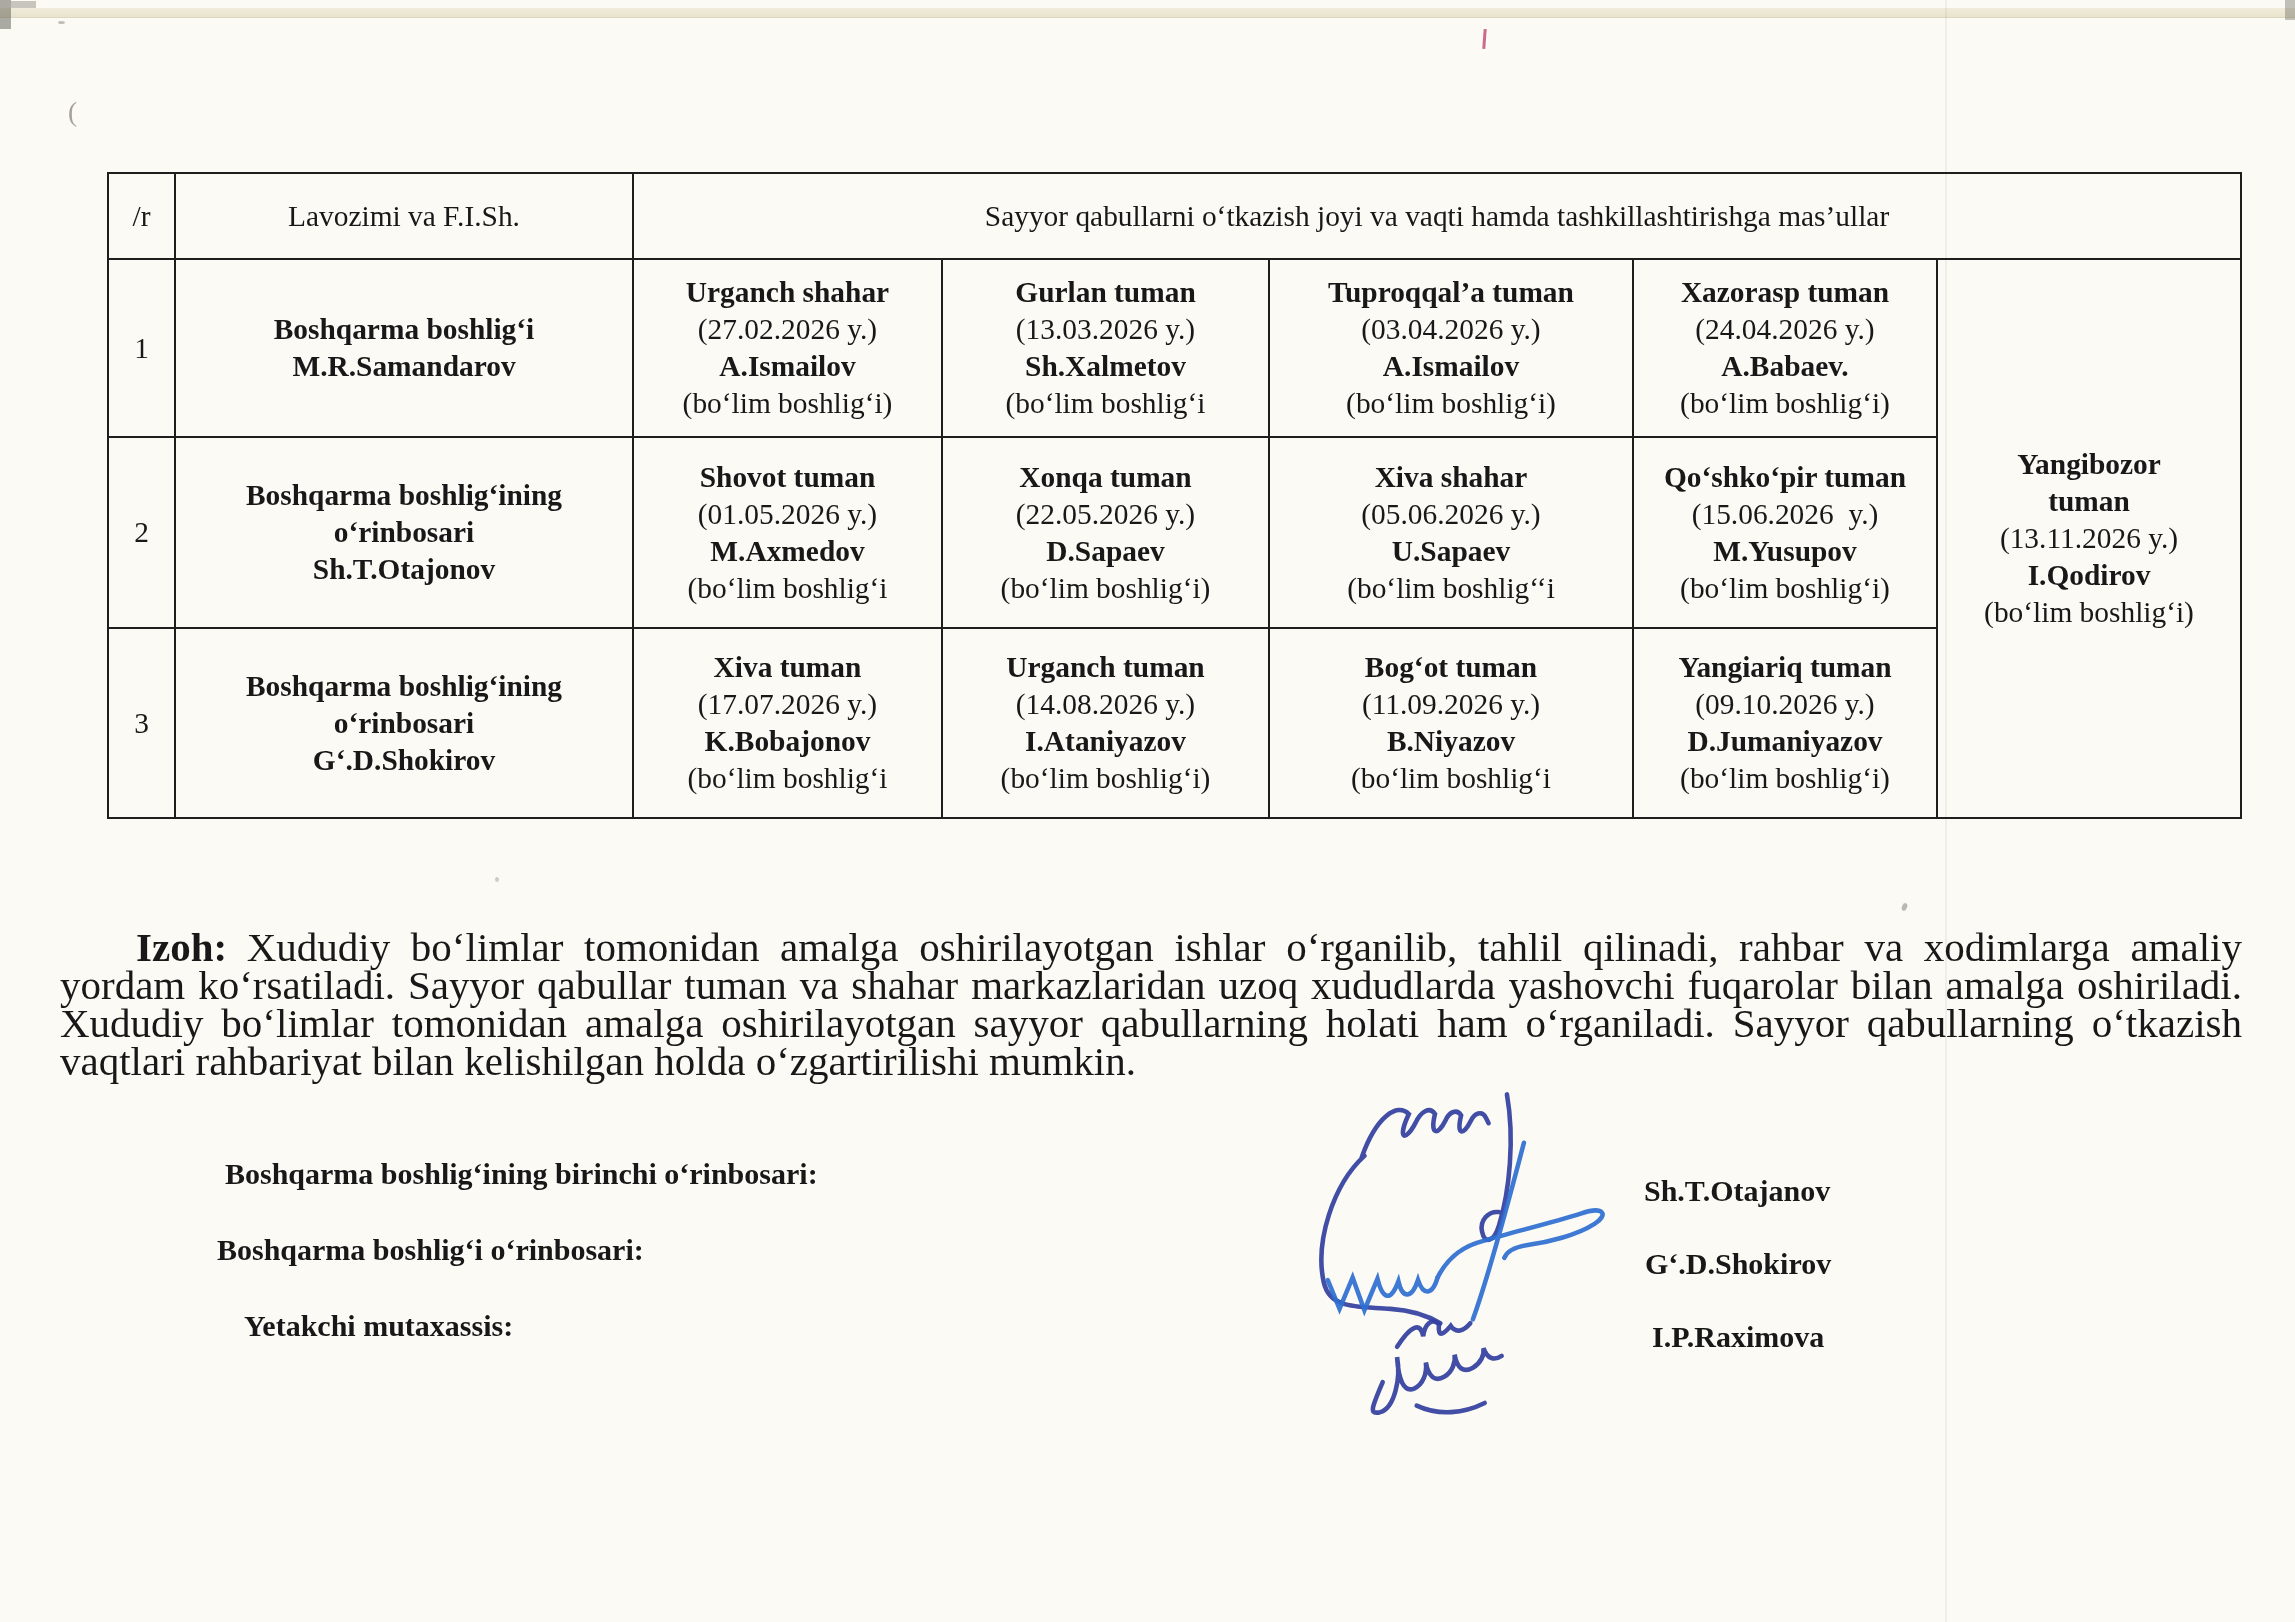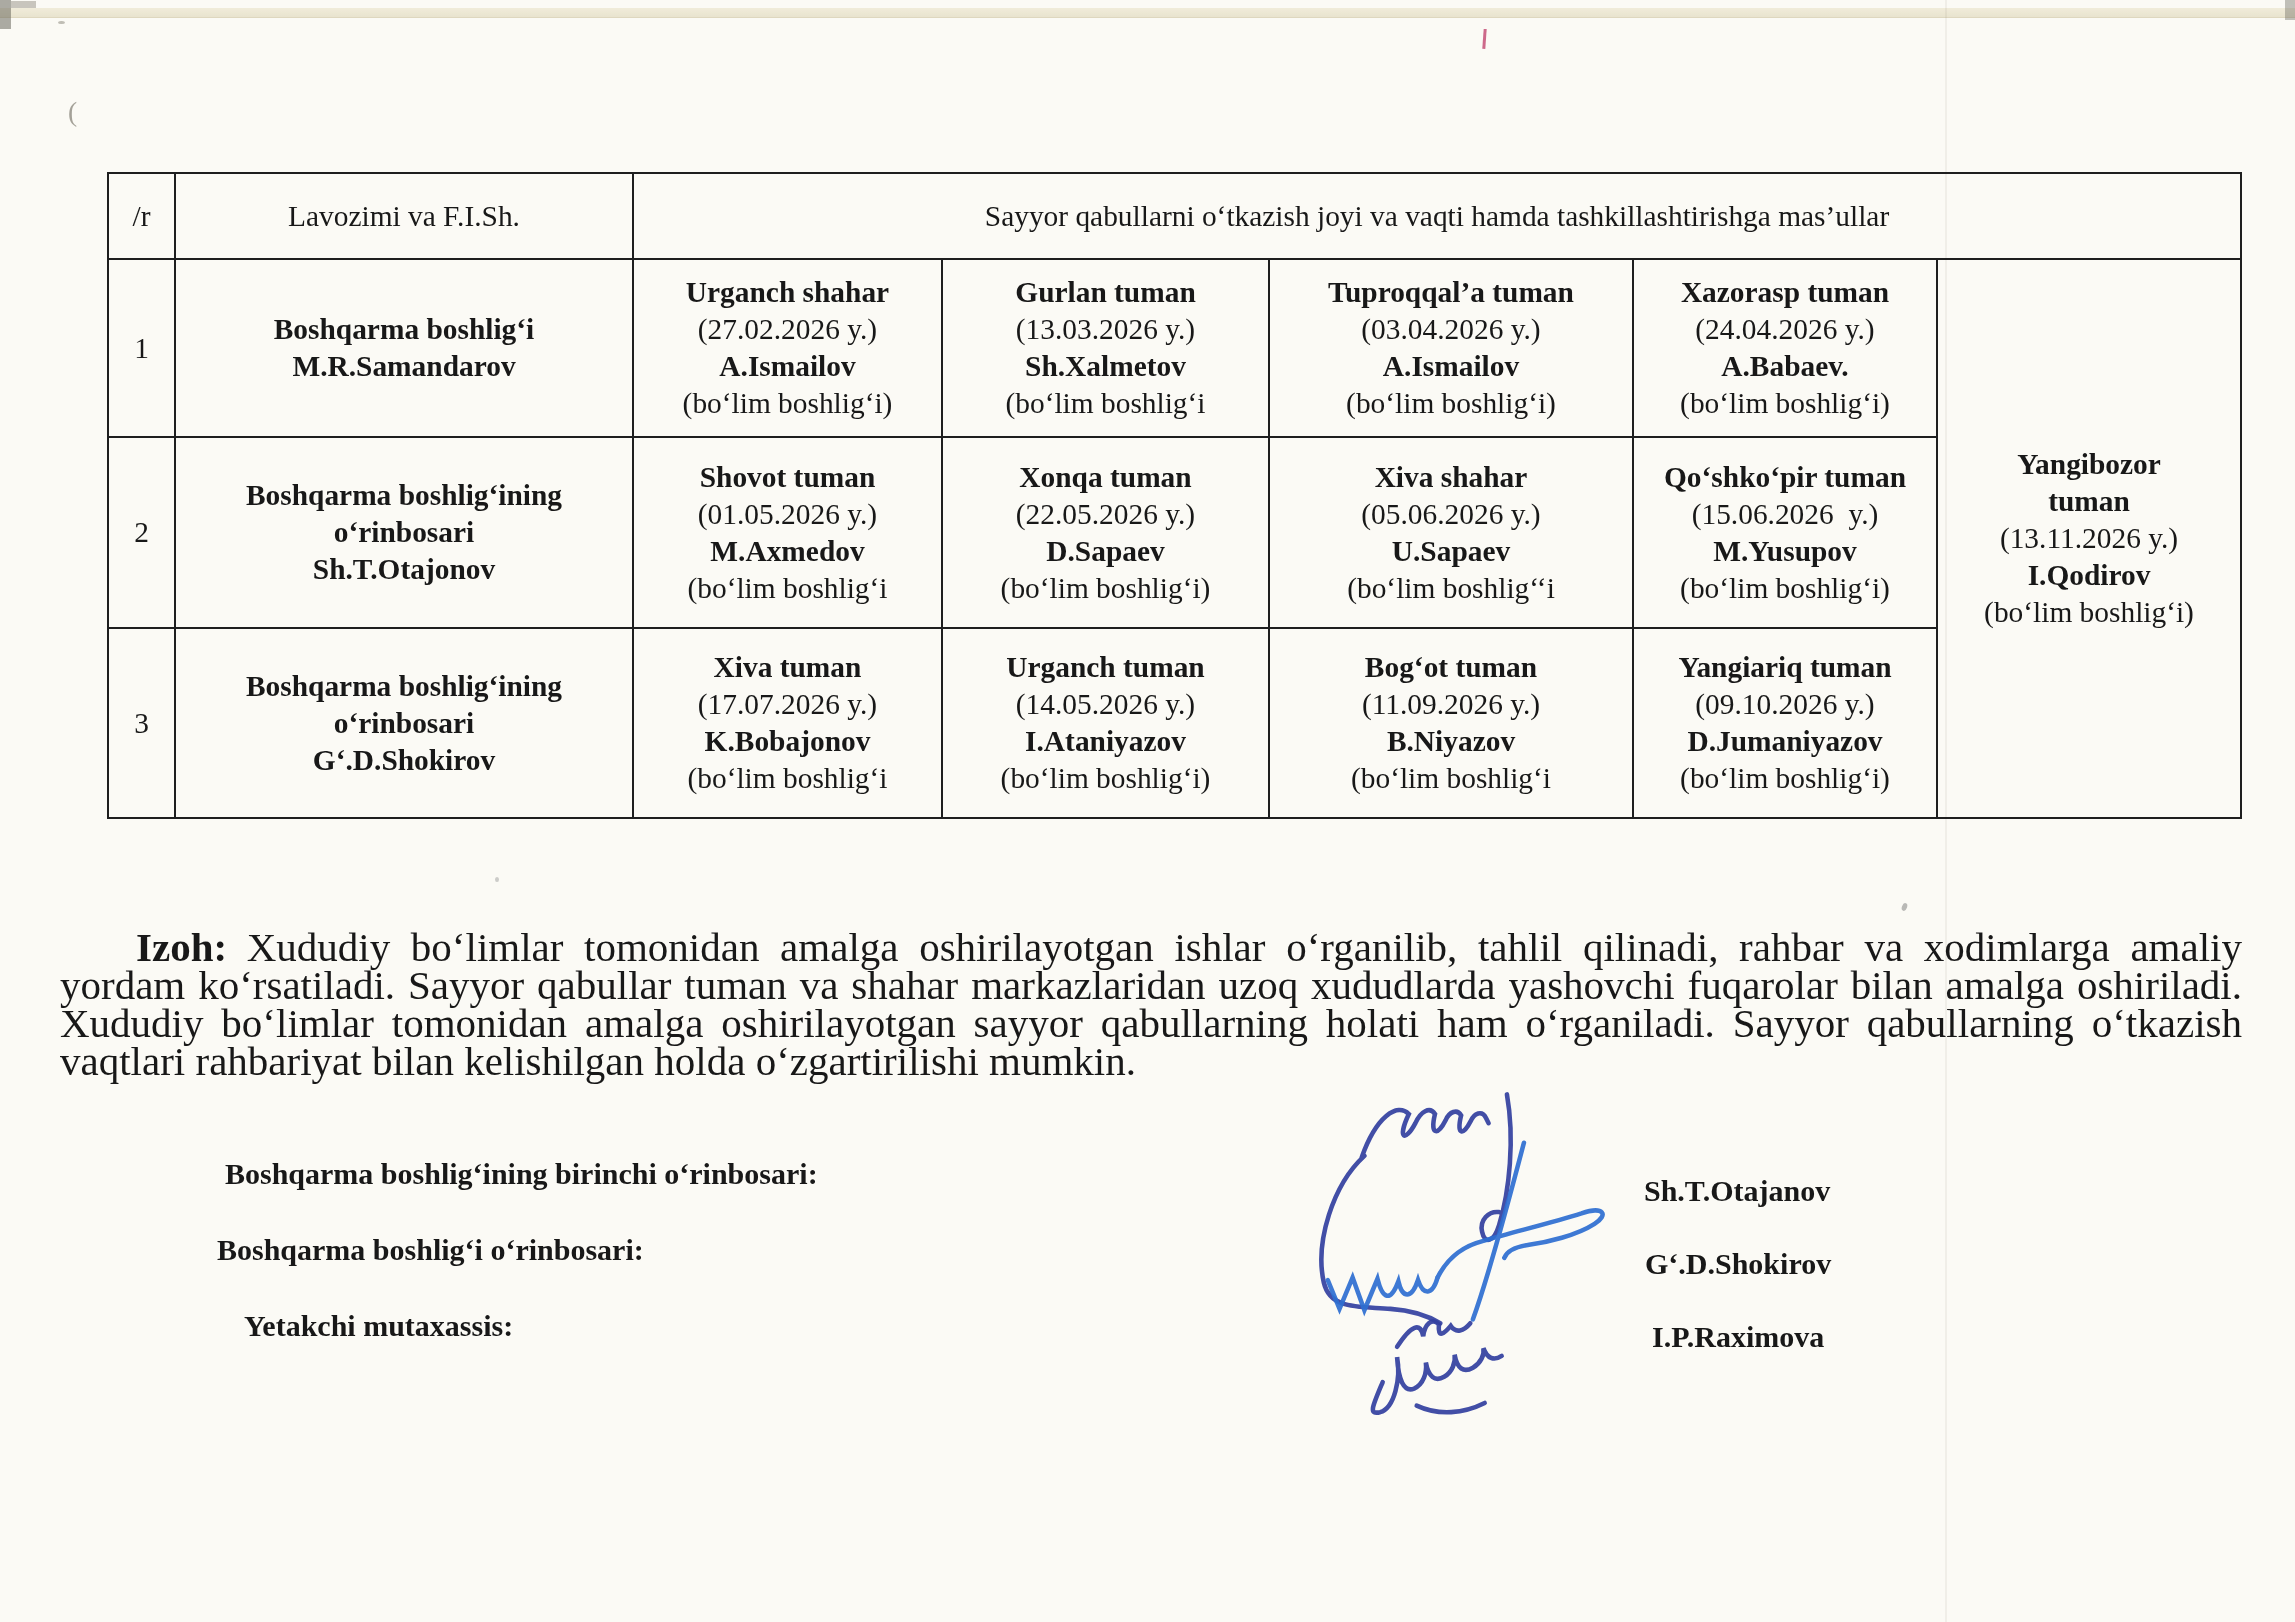--- a/index.html
+++ b/index.html
@@ -162,21 +162,21 @@
 G‘.D.Shokirov</div>
         </td>
     <td>
       <div class="vl b">Xiva tuman</div>
       <div class="vl">(17.07.2026 y.)</div>
       <div class="vl b">K.Bobajonov</div>
       <div class="vl">(bo‘lim boshlig‘i</div>
     </td>
     <td>
       <div class="vl b">Urganch tuman</div>
-      <div class="vl">(14.05.2026 y.)</div>
+      <div class="vl">(14.08.2026 y.)</div>
       <div class="vl b">I.Ataniyazov</div>
       <div class="vl">(bo‘lim boshlig‘i)</div>
     </td>
     <td>
       <div class="vl b">Bog‘ot tuman</div>
       <div class="vl">(11.09.2026 y.)</div>
       <div class="vl b">B.Niyazov</div>
       <div class="vl">(bo‘lim boshlig‘i</div>
     </td>
     <td>

